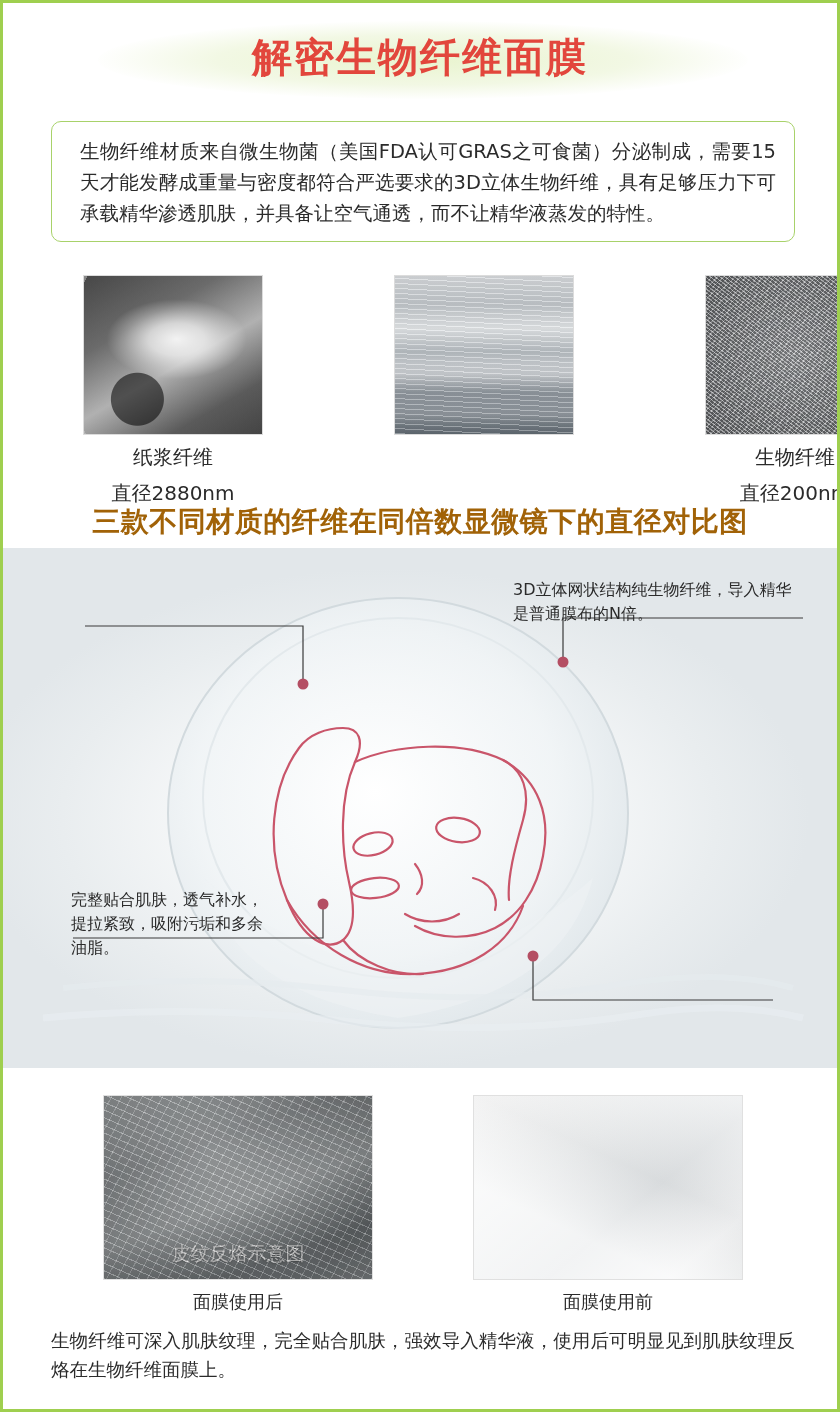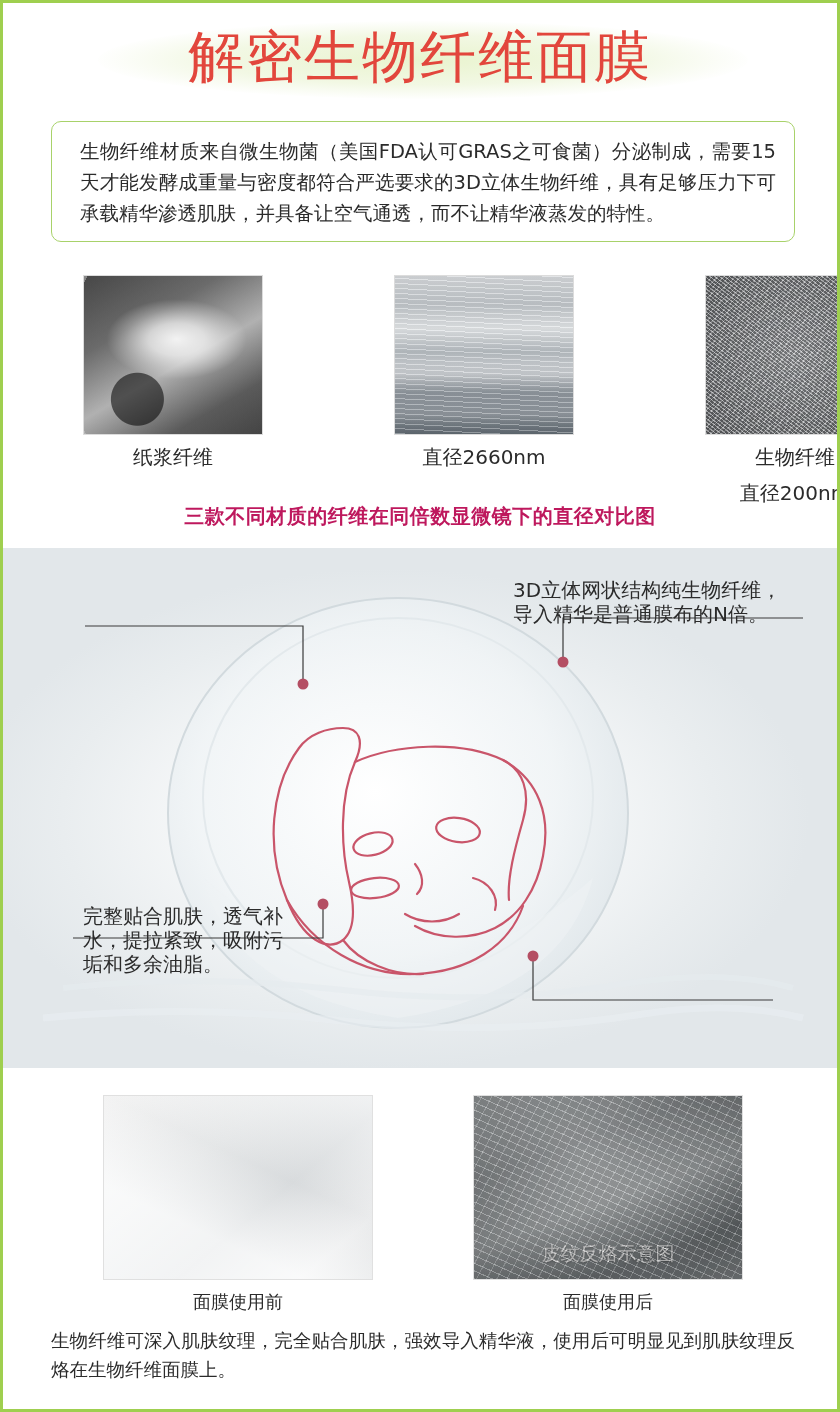--- a/index.html
+++ b/index.html
@@ -36,22 +36,22 @@
     left: 95px;
     top: 6px;
     width: 650px;
     height: 78px;
     background: radial-gradient(ellipse at center, #e9f4cf 0%, #f2f8e4 45%, rgba(255,255,255,0) 72%);
     border-radius: 50%;
   }
   .title-text {
     position: relative;
     text-align: center;
-    font-size: 56px;
-    font-weight: normal;
+    font-size: 40px;
+    font-weight: bold;
     color: #e2463c;
     letter-spacing: 2px;
     line-height: 84px;
     font-family: "DejaVu Sans", "Liberation Sans", sans-serif;
   }
 
   
   .intro-box {
     position: absolute;
     left: 48px;
@@ -132,49 +132,49 @@
     margin-top: 8px;
     font-family: "DejaVu Sans", "Liberation Sans", sans-serif;
   }
 
   
   .green-caption {
     position: absolute;
     left: 0; top: 500px;
     width: 100%;
     text-align: center;
-    font-size: 20px;
+    font-size: 28px;
     font-weight: bold;
-    color: #be185d;
+    color: #a16207;
     letter-spacing: 0.5px;
     font-family: "DejaVu Sans", "Liberation Sans", sans-serif;
   }
 
   
   .diagram {
     position: absolute;
     left: 0; top: 545px;
     width: 840px;
     height: 520px;
     background:
       radial-gradient(ellipse 420px 250px at 46% 52%, #ffffff 0%, #f4f6f7 50%, #e9edef 78%, #e2e7ea 100%),
       linear-gradient(180deg, #fbfcfc 0%, #eef1f3 60%, #e6eaec 100%);
     overflow: hidden;
   }
   .diagram-svg { position: absolute; left: 0; top: 0; }
   .anno {
     position: absolute;
-    font-size: 20px;
+    font-size: 16px;
     line-height: 24px;
     color: #2b2b2b;
     font-family: "DejaVu Sans", "Liberation Sans", sans-serif;
   }
   .anno-1 { left: 85px; top: 48px; width: 230px; }
   .anno-2 { left: 510px; top: 30px; width: 280px; }
-  .anno-3 { left: 80px; top: 340px; width: 200px; margin-top: 16px; }
+  .anno-3 { left: 68px; top: 340px; width: 200px; }
   .anno-4 { left: 525px; top: 390px; width: 250px; }
 
   
   .bottom {
     position: absolute;
     left: 0; top: 1092px;
     width: 840px;
   }
   .photos {
     display: flex;
@@ -246,24 +246,24 @@
   </div>
 
   <div class="intro-box">
     <div class="intro-text">生物纤维材质来自微生物菌（美国FDA认可GRAS之可食菌）分泌制成，需要15天才能发酵成重量与密度都符合严选要求的3D立体生物纤维，具有足够压力下可承载精华渗透肌肤，并具备让空气通透，而不让精华液蒸发的特性。</div>
   </div>
 
   <div class="micro-row">
     <div class="micro-cell">
       <div class="micro-img m1"></div>
       <div class="micro-cap">纸浆纤维</div>
+      <div class="micro-cap">直径2880nm</div>
     </div>
     <div class="micro-cell">
       <div class="micro-img m2"></div>
-      <div class="micro-cap">直径2660nm</div>
     </div>
     <div class="micro-cell">
       <div class="micro-img m3"></div>
       <div class="micro-cap">生物纤维</div>
       <div class="micro-cap">直径200nm</div>
     </div>
   </div>
 
   <div class="green-caption">三款不同材质的纤维在同倍数显微镜下的直径对比图</div>
 
@@ -312,26 +312,26 @@
       </g>
     </svg>
 
     <div class="anno anno-2">3D立体网状结构纯生物纤维，导入精华是普通膜布的N倍。</div>
     <div class="anno anno-3">完整贴合肌肤，透气补水，提拉紧致，吸附污垢和多余油脂。</div>
   </div>
 
   <div class="bottom">
     <div class="photos">
       <div class="photo-cell">
-        <div class="photo p-before"></div>
-        <div class="photo-cap">面膜使用前</div>
-      </div>
-      <div class="photo-cell">
         <div class="photo p-after">
           <div class="photo-overlay-text">皮纹反烙示意图</div>
         </div>
         <div class="photo-cap">面膜使用后</div>
       </div>
+      <div class="photo-cell">
+        <div class="photo p-before"></div>
+        <div class="photo-cap">面膜使用前</div>
+      </div>
     </div>
     <div class="bottom-text">生物纤维可深入肌肤纹理，完全贴合肌肤，强效导入精华液，使用后可明显见到肌肤纹理反烙在生物纤维面膜上。</div>
   </div>
 
 </div>
 
 </body></html>

